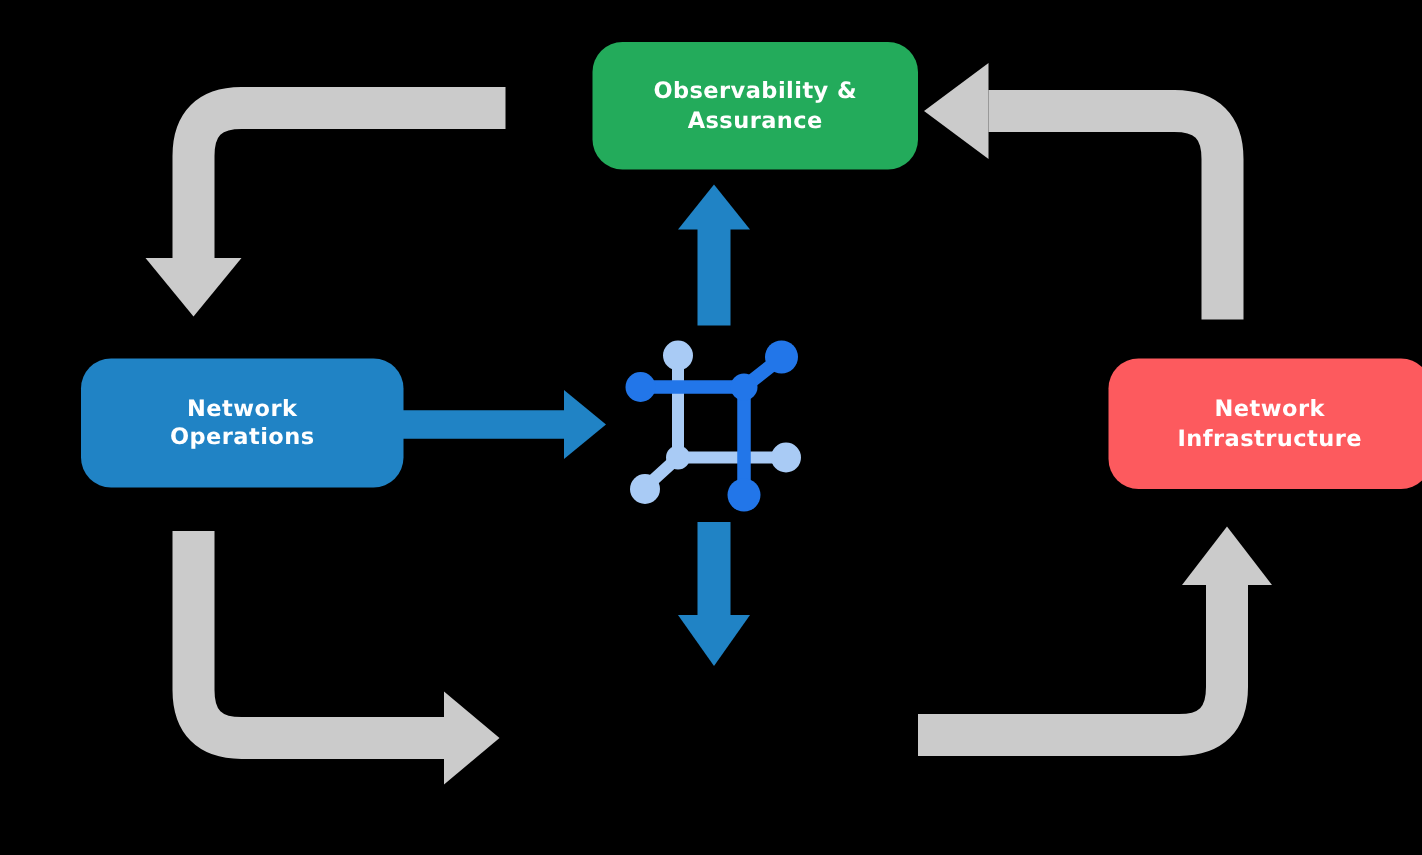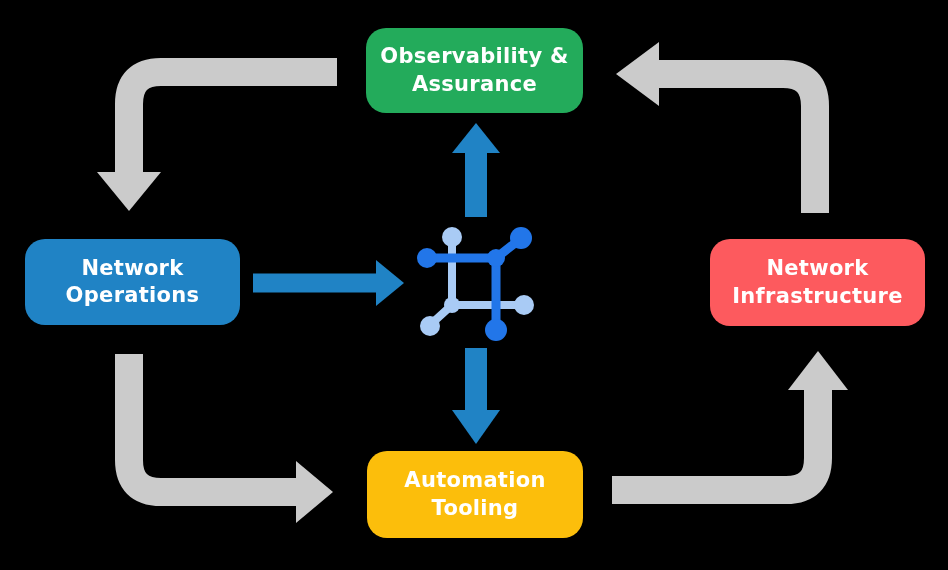--- a/index.html
+++ b/index.html
@@ -9,24 +9,25 @@
     background:#000;
     overflow:hidden;
     font-family:"DejaVu Sans","Liberation Sans",sans-serif;
   }
   .arrows{position:absolute;left:0;top:0;}
   .node{
     position:absolute;
     display:flex;align-items:center;justify-content:center;
     text-align:center;
     color:#ffffff;
-    font-size:21px;font-weight:600;letter-spacing:.3px;line-height:1.3;
+    font-size:15px;font-weight:600;letter-spacing:.3px;line-height:1.3;
     white-space:pre-line;
     border-radius:20px;
     box-sizing:border-box;
+    margin-left:29px;
   }
   .node-observability{left:366px;top:28px;width:217px;height:85px;background:#23ab5b;}
   .node-operations{left:25px;top:239px;width:215px;height:86px;background:#2083c5;}
   .node-infrastructure{left:710px;top:239px;width:215px;height:87px;background:#fd5a5e;}
   .node-tooling{left:367px;top:451px;width:216px;height:87px;background:#fcbe0b;}
 </style>
 </head>
 <body>
 
 <div class="canvas">
@@ -89,16 +90,14 @@
 
   <div class="node node-observability">Observability &amp;
 Assurance</div>
 
   <div class="node node-operations">Network
 Operations</div>
 
   <div class="node node-infrastructure">Network
 Infrastructure</div>
 
-  <div class="node node-tooling">Automation
-Tooling</div>
 
 </div>
 
 </body></html>

